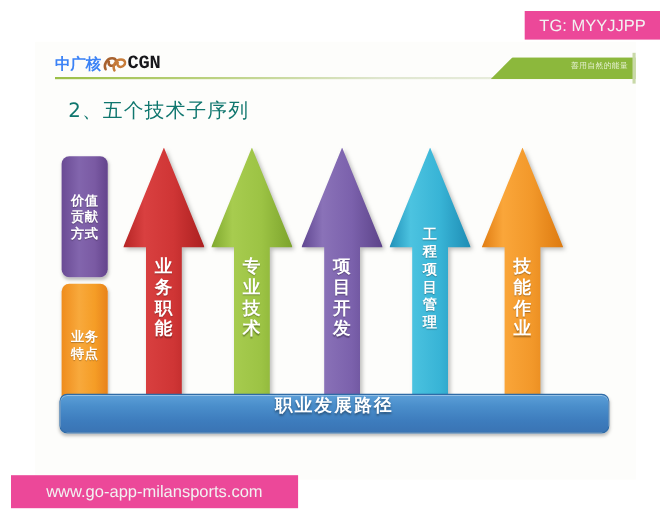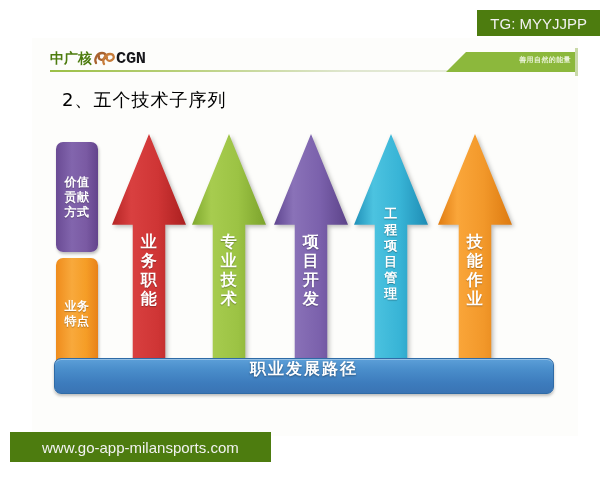--- a/index.html
+++ b/index.html
@@ -47,21 +47,21 @@
     left: 18px;
     top: 11px;
     display: flex;
     align-items: center;
     white-space: nowrap;
   }
   .logo-cn {
     font-family: Liberation Serif, serif;
     font-size: 14px;
     font-weight: bold;
-    color: #4d7c0f;
+    color: #3b82f6;
     letter-spacing: 0px;
   }
   .logo-mark {
     width: 22px;
     height: 17px;
     margin: 0 1px 0 1px;
     position: relative;
     display: inline-block;
   }
   .logo-en {
@@ -90,38 +90,37 @@
   }
   .green-banner-text {
     position: absolute;
     right: 7px;
     top: 17px;
     font-size: 7px;
     color: #e9f2d6;
     letter-spacing: 0.4px;
     white-space: nowrap;
     font-family: "DejaVu Sans", "Liberation Sans", sans-serif;
-    font-weight: bold;
   }
   .banner-tail {
     position: absolute;
     right: 0;
     top: 10px;
     width: 3px;
     height: 28px;
     background: #c9d9a8;
   }
 
   
   .slide-title {
     position: absolute;
     left: 30px;
     top: 50px;
     font-size: 18px;
-    color: #000000;
+    color: #0f766e;
     font-family: "DejaVu Sans", "Liberation Sans", sans-serif;
     letter-spacing: 1px;
     white-space: nowrap;
   }
 
   
   .diagram {
     position: absolute;
     left: 0;
     top: 96px;
@@ -220,21 +219,21 @@
     font-size: 16px;
     font-weight: bold;
     color: #ffffff;
     letter-spacing: 2px;
     text-shadow: 0 1px 2px rgba(0,0,0,0.38);
   }
 
   
   .wm {
     position: absolute;
-    background: #4d7c0f;
+    background: #ec4899;
     color: #f2f2f2;
     font-family: "Liberation Sans", sans-serif;
     display: flex;
     align-items: center;
     white-space: nowrap;
   }
   .wm-tg {
     right: 0;
     top: 10px;
     height: 26px;

